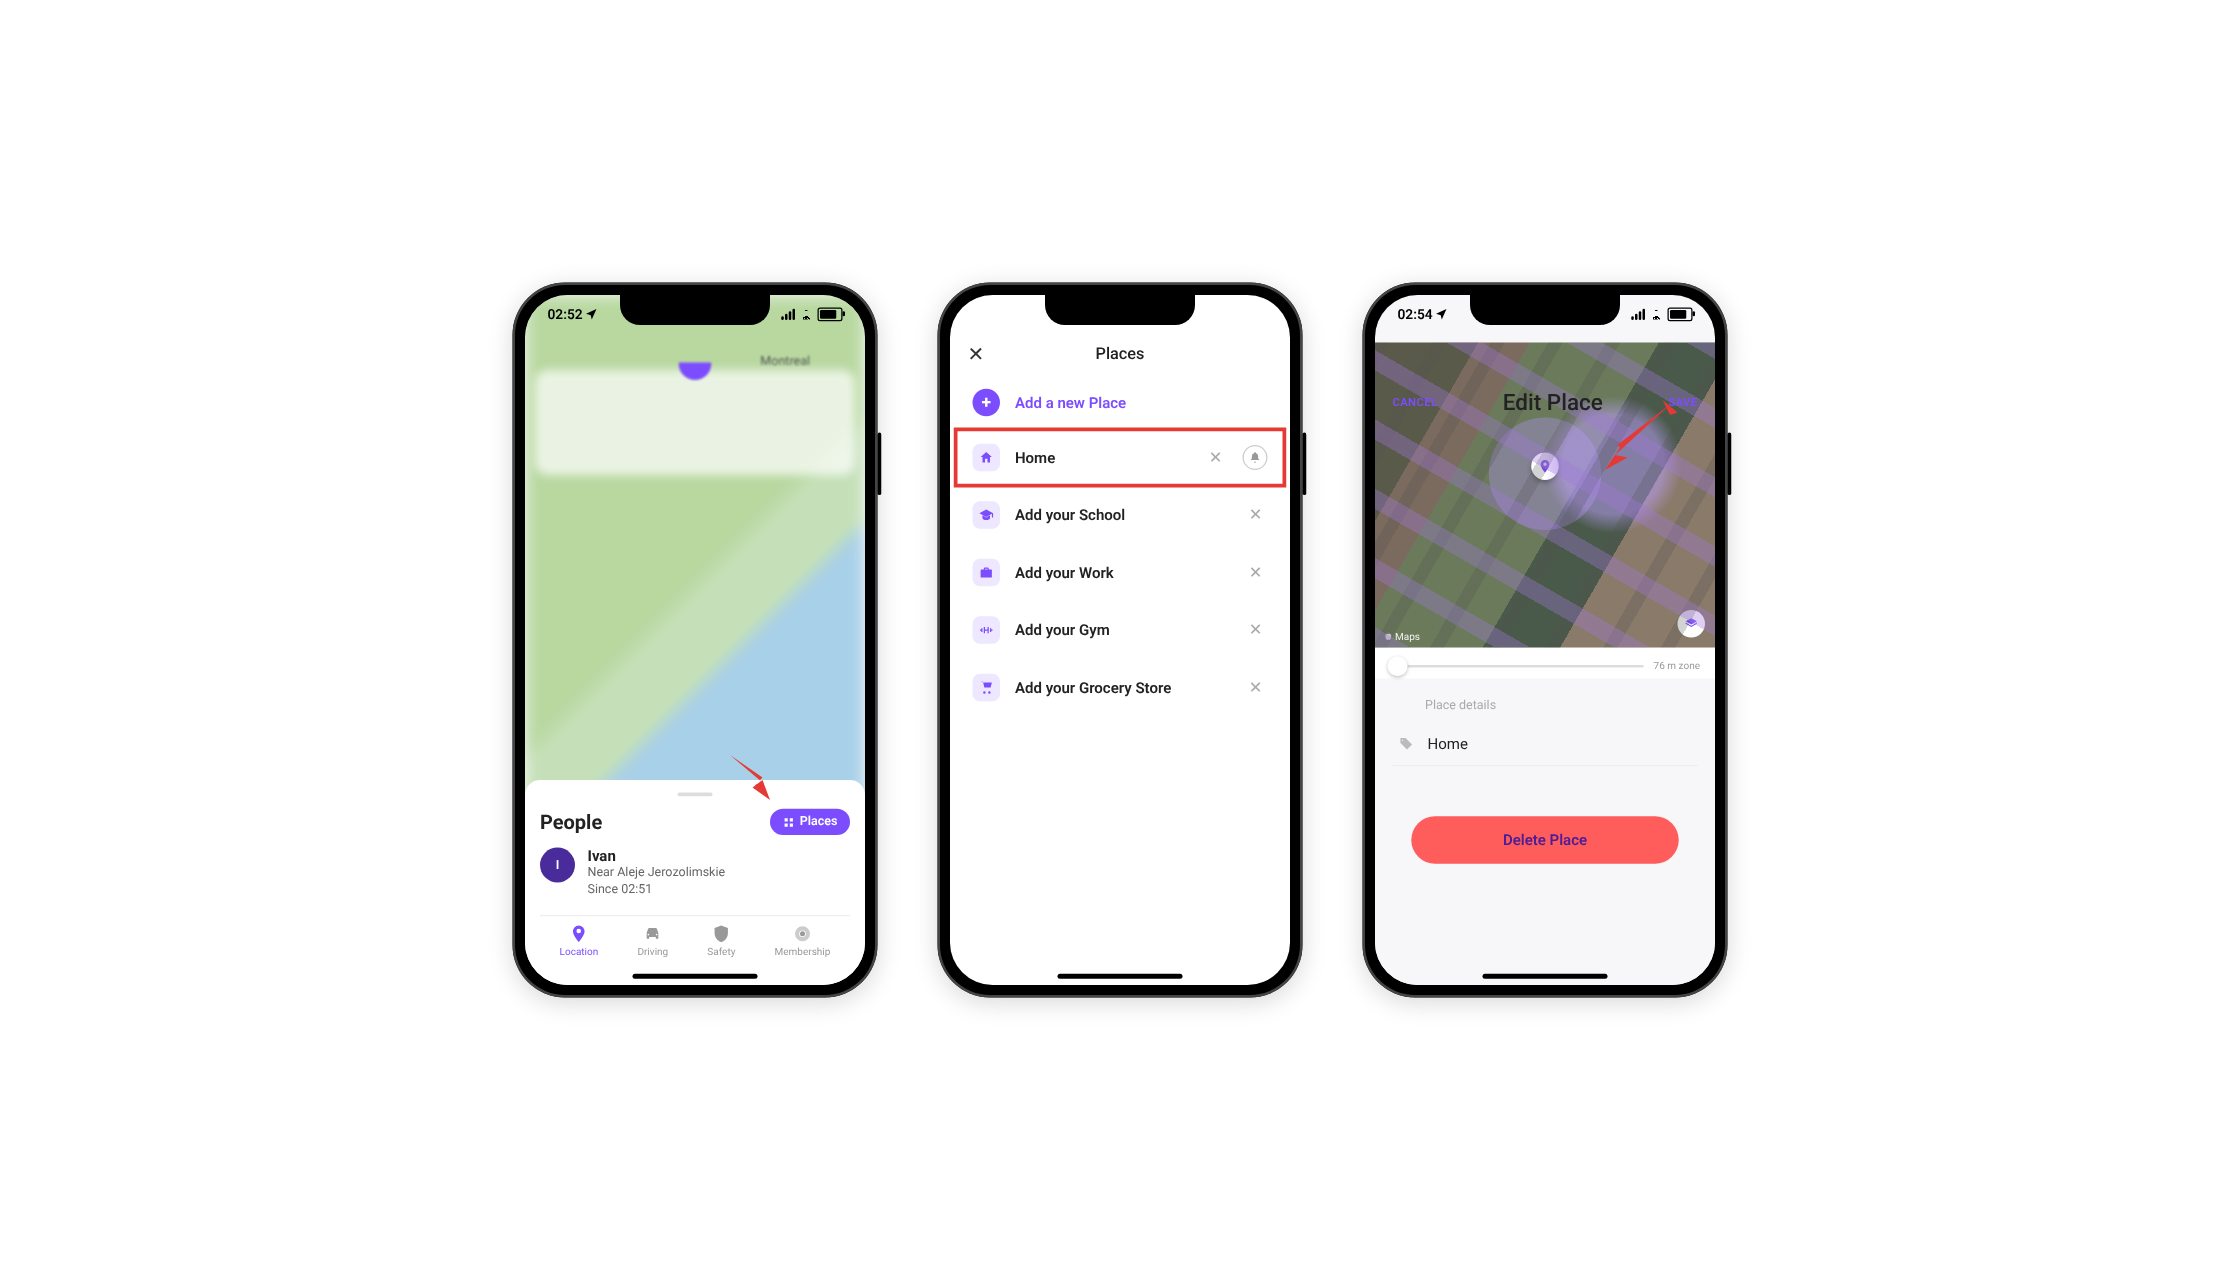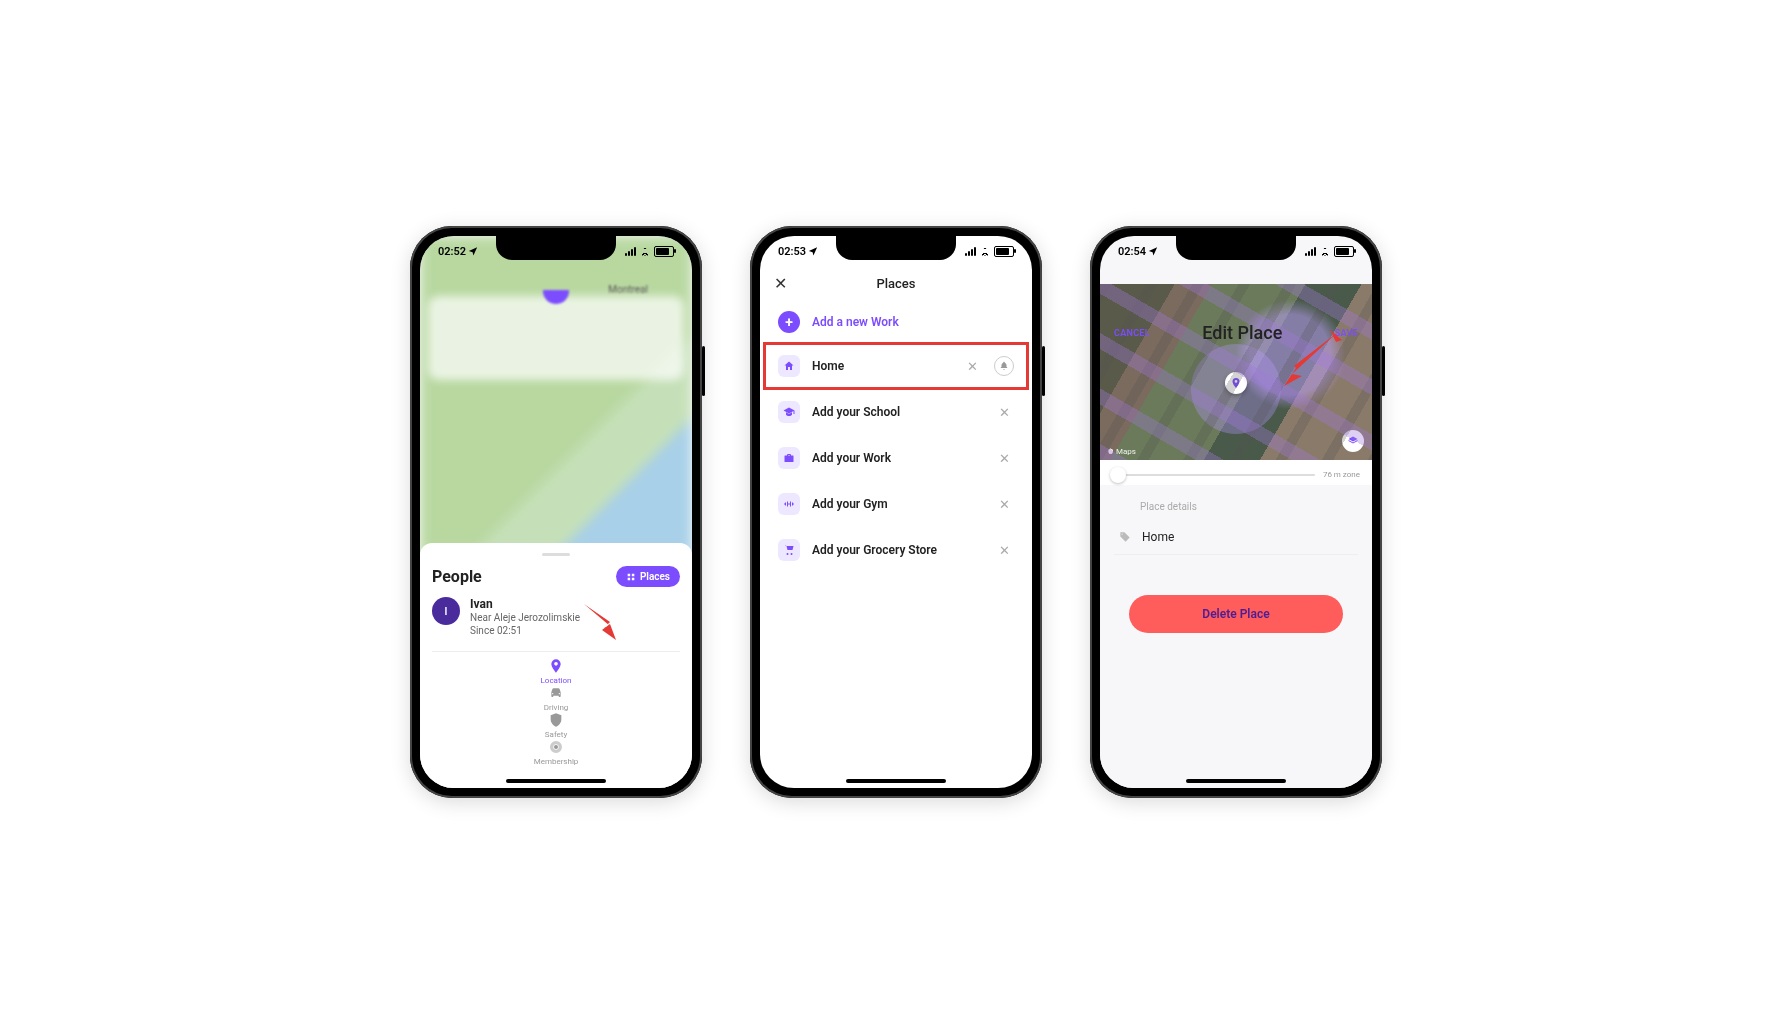--- a/index.html
+++ b/index.html
@@ -169,21 +169,21 @@
     border-radius: 14px; padding: 5px 10px; display:flex; align-items:center; gap:4px;
   }
   .person {
     display:flex; gap:10px; align-items:flex-start; margin-top: 10px;
   }
   .avatar { width: 28px; height: 28px; border-radius: 50%; background: #4a2b9c; display:flex; align-items:center; justify-content:center; color:#fff; font-size:10px; font-weight:600; }
   .person .name { font-size: 12px; font-weight: 700; color: var(--text); }
   .person .sub { font-size: 10px; color: #666; line-height:1.3; }
   .tabbar {
     display:flex; justify-content:space-around; margin-top: 14px;
-    border-top: 1px solid #eee; padding-top: 6px; flex-direction: column;
+    border-top: 1px solid #eee; padding-top: 6px;
   }
   .tab { display:flex; flex-direction:column; align-items:center; gap:2px; font-size:8px; color:#999; }
   .tab.active { color: var(--purple); }
   .tab svg { width:16px; height:16px; }
 
   
   .s2-header {
     position: relative; z-index:5;
     margin-top: 34px;
     display:flex; align-items:center; justify-content:center;
@@ -217,22 +217,22 @@
   .row-x { color:#aaa; font-size:13px; padding: 0 4px; }
   .bell-chip {
     width:18px; height:18px; border-radius:50%; border:1px solid #ccc;
     display:flex; align-items:center; justify-content:center; color:#999;
   }
   .bell-chip svg { width:10px; height:10px; }
 
   
   .s3-mapwrap {
     position: relative;
-    height: 176px;
-    margin-top: 48px;
+    height: 244px;
+    margin-top: 38px;
     background: linear-gradient(120deg, #5a5a4a 0 20%, #7b6a5e 20% 30%, #6a7a5a 30% 55%, #4a5a4a 55% 70%, #8a7a6a 70% 100%);
     overflow: hidden;
   }
   .s3-mapwrap::after {
     content:""; position:absolute; inset:0;
     background:
       repeating-linear-gradient(30deg, rgba(160,120,220,0.35) 0 14px, transparent 14px 48px),
       repeating-linear-gradient(120deg, rgba(80,80,80,0.25) 0 10px, transparent 10px 40px),
       radial-gradient(circle at 70% 40%, rgba(190,160,255,0.5) 0 40px, transparent 55px);
   }
@@ -389,48 +389,30 @@
           </div>
         </div>
       </div>
     </div>
   </div>
 
   <div class="phone">
     <div class="screen" style="background:#fff;">
       <div class="notch"></div>
       <div class="home-indicator"></div>
-      <div class="status-bar">
-        <div class="status-left">
-          <span>02:53</span>
-          <svg width="10" height="10" viewBox="0 0 24 24">
-              <path fill="currentColor" d="M2 12l20-9-9 20-2-8z"></path>
-            </svg>
-        </div>
-        <div class="status-right">
-          <div class="sig-bars">
-              <span></span>
-              <span></span>
-              <span></span>
-              <span></span>
-            </div>
-          <div class="wifi"></div>
-          <div class="batt"></div>
-        </div>
-      </div>
 
       <div class="s2-header">
         <div class="s2-close">✕</div>
         <div class="s2-title">Places</div>
       </div>
 
       <div class="s2-list">
         <div class="add-row">
           <div class="plus-circle">+</div>
-          <div class="add-label">Add a new Work</div>
+          <div class="add-label">Add a new Place</div>
         </div>
 
         <div class="place-row highlight">
           <div class="icon-chip">
             <svg viewBox="0 0 24 24">
                 <path fill="currentColor" d="M12 3l9 8h-3v9h-4v-6h-4v6H6v-9H3z"></path>
               </svg>
           </div>
           <div class="place-label">Home</div>
           <div class="row-x">✕</div>

